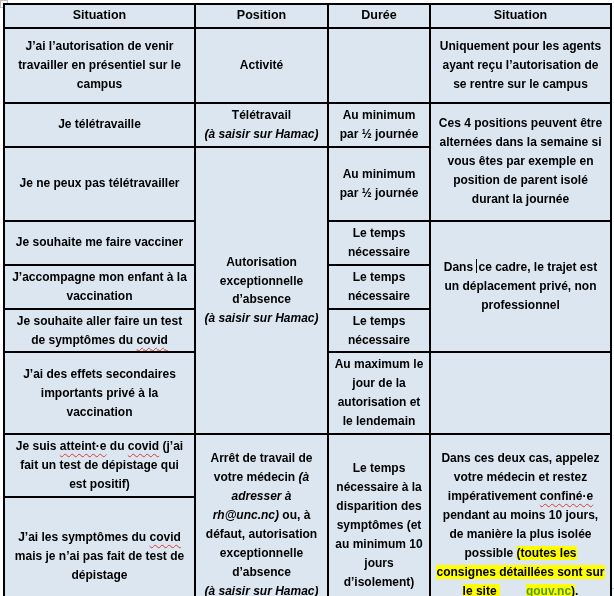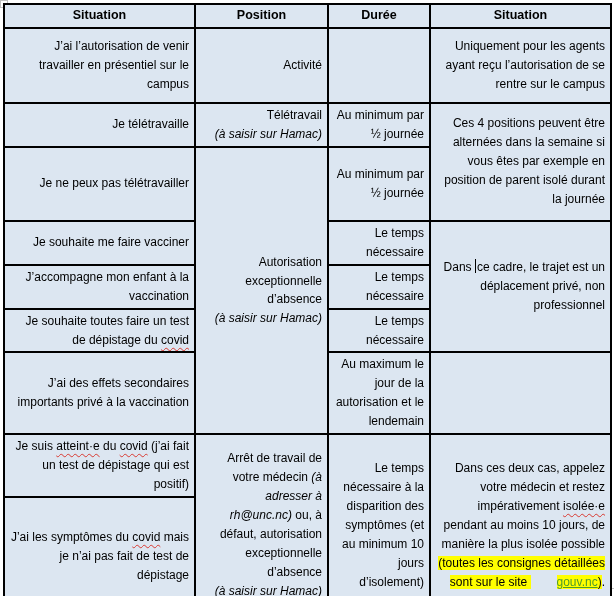--- a/index.html
+++ b/index.html
@@ -21,22 +21,23 @@
   .resize-handle{position:absolute;left:594px;top:588px;width:20px;height:8px;
     border-left:1px solid var(--handle-c);border-top:1px solid var(--handle-c);z-index:0;}
 
   table.doc{position:absolute;left:3px;top:3px;width:607px;z-index:1;
     border-collapse:collapse;table-layout:fixed;background:var(--cell-bg);}
   table.doc th,table.doc td{
     border:2px solid var(--border-c);
     background:var(--cell-bg);
     font-size:12px;line-height:1.58;
     padding:2px 5px;
-    vertical-align:middle;text-align:right;
+    vertical-align:middle;text-align:center;
     overflow:hidden;
+    font-weight:bold;
   }
   table.doc th{font-weight:bold;text-align:center;padding:1px 2px;font-size:12.5px;}
 
   tr.r0{height:21px;} tr.r1{height:75px;} tr.r2{height:33px;} tr.r3{height:74px;margin-left:6px;}
   tr.r4{height:34px;} tr.r5{height:44px;} tr.r6{height:39px;} tr.r7{height:79px;}
   tr.r8{height:57px;} tr.r9{height:119px;}
 
   .i{font-style:italic;}
   .sq{text-decoration:underline;text-decoration-style:wavy;
       text-decoration-color:var(--sq-c);text-decoration-thickness:1px;
@@ -87,32 +88,32 @@
     <tr class="r4">
       <td><span>Je souhaite me faire vacciner</span></td>
       <td><span>Le temps nécessaire</span></td>
       <td rowspan="3"><span>Dans </span><span class="caret"></span><span>ce cadre, le trajet est un déplacement privé, non professionnel</span></td>
     </tr>
     <tr class="r5">
       <td><span>J’accompagne mon enfant à la vaccination</span></td>
       <td><span>Le temps nécessaire</span></td>
     </tr>
     <tr class="r6">
-      <td><span>Je souhaite toutes faire un test de dépistage du </span><span class="sq">covid</span></td>
+      <td><span>Je souhaite aller faire un test de symptômes du </span><span class="sq">covid</span></td>
       <td><span>Le temps nécessaire</span></td>
     </tr>
     <tr class="r7">
       <td><span>J’ai des effets secondaires importants privé à la vaccination</span></td>
       <td><span>Au maximum le jour de la autorisation et le lendemain</span></td>
       <td></td>
     </tr>
     <tr class="r8">
       <td><span>Je suis </span><span class="sq">atteint·e</span><span> du </span><span class="sq">covid</span><span> (j’ai fait un test de dépistage qui est positif)</span></td>
       <td rowspan="2"><span>Arrêt de travail de votre médecin </span><span class="i">(à adresser à rh@unc.nc)</span><span> ou, à défaut, autorisation exceptionnelle d’absence</span><br><span class="i">(à saisir sur Hamac)</span></td>
       <td rowspan="2"><span>Le temps nécessaire à la disparition des symptômes (et au minimum 10 jours d’isolement)</span></td>
-      <td rowspan="2"><span>Dans ces deux cas, appelez votre médecin et restez impérativement </span><span class="sq">isolée·e</span><span> pendant au moins 10 jours, de manière la plus isolée possible </span><span class="hl">(toutes les consignes détaillées sont sur le site </span><span class="hl link">gouv.nc</span><span class="hl">)</span><span>.</span></td>
+      <td rowspan="2"><span>Dans ces deux cas, appelez votre médecin et restez impérativement </span><span class="sq">confiné·e</span><span> pendant au moins 10 jours, de manière la plus isolée possible </span><span class="hl">(toutes les consignes détaillées sont sur le site </span><span class="hl link">gouv.nc</span><span class="hl">)</span><span>.</span></td>
     </tr>
     <tr class="r9">
       <td><span>J’ai les symptômes du </span><span class="sq">covid</span><span> mais je n’ai pas fait de test de dépistage</span></td>
     </tr>
   </tbody>
     </table>
 </div>
 
 </body></html>

